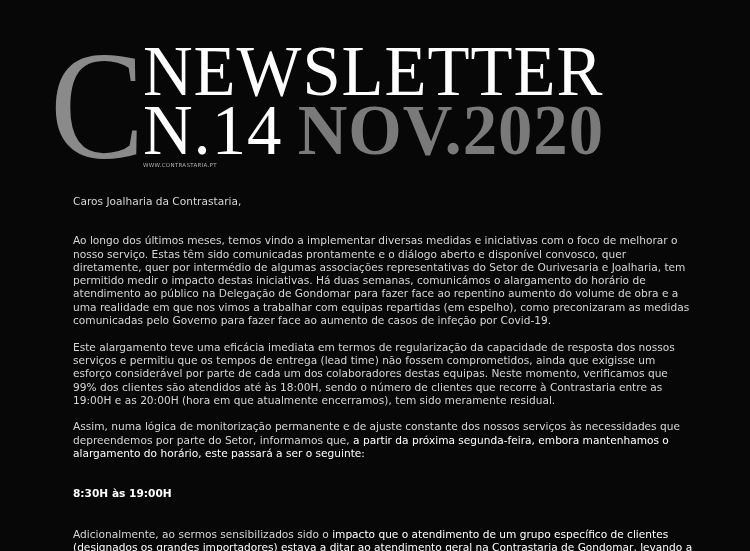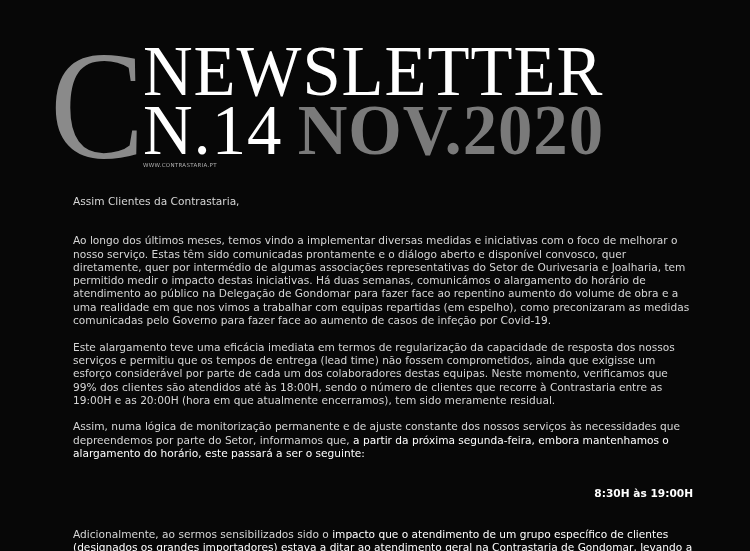--- a/index.html
+++ b/index.html
@@ -38,36 +38,36 @@
 
   .content {
     position: absolute; left: 73px; top: 195px; width: 620px;
     font-size: 10.6px; line-height: 13.3px; color: #d6d6d6;
     font-family: "DejaVu Sans", sans-serif;
   }
   .content p { margin-bottom: 13.3px; }
   .greeting { margin-bottom: 26px !important; }
   .content b { color: #ffffff; font-weight: normal; text-align: center; }
   .schedule {
-    text-align: right; color: #ffffff; font-weight: bold;
+    text-align: left; color: #ffffff; font-weight: bold;
     margin-top: 27px; margin-bottom: 27px !important;
   }
 </style>
 </head>
 <body>
 
 <div class="masthead">
   <div class="big-c">C</div>
   <div class="title-line1">NEWSLETTER</div>
   <div class="title-line2">
     <span class="issue">N.14</span><span class="date">NOV.2020</span>
   </div>
   <div class="site-url">WWW.CONTRASTARIA.PT</div>
 </div>
 
 <div class="content">
-  <p class="greeting">Assim Clientes da Contrastaria,</p>
+  <p class="greeting">Caros Joalharia da Contrastaria,</p>
   <p>Ao longo dos últimos meses, temos vindo a implementar diversas medidas e iniciativas com o foco de melhorar o nosso serviço. Estas têm sido comunicadas prontamente e o diálogo aberto e disponível convosco, quer diretamente, quer por intermédio de algumas associações representativas do Setor de Ourivesaria e Joalharia, tem permitido medir o impacto destas iniciativas. Há duas semanas, comunicámos o alargamento do horário de atendimento ao público na Delegação de Gondomar para fazer face ao repentino aumento do volume de obra e a uma realidade em que nos vimos a trabalhar com equipas repartidas (em espelho), como preconizaram as medidas comunicadas pelo Governo para fazer face ao aumento de casos de infeção por Covid-19.</p>
   <p>Este alargamento teve uma eficácia imediata em termos de regularização da capacidade de resposta dos nossos serviços e permitiu que os tempos de entrega (lead time) não fossem comprometidos, ainda que exigisse um esforço considerável por parte de cada um dos colaboradores destas equipas. Neste momento, verificamos que 99% dos clientes são atendidos até às 18:00H, sendo o número de clientes que recorre à Contrastaria entre as 19:00H e as 20:00H (hora em que atualmente encerramos), tem sido meramente residual.</p>
   <p><span>Assim, numa lógica de monitorização permanente e de ajuste constante dos nossos serviços às necessidades que depreendemos por parte do Setor, informamos que, </span><b>a partir da próxima segunda-feira, embora mantenhamos o alargamento do horário, este passará a ser o seguinte:</b></p>
   <p class="schedule">8:30H às 19:00H</p>
   <p><span>Adicionalmente, ao sermos sensibilizados sido o </span><b>impacto que o atendimento de um grupo específico de clientes (designados os grandes importadores) estava a ditar ao atendimento geral na Contrastaria de Gondomar, levando a aumentos dos tempos de espera e dos tempos de atendimento na Receção, relegámos este atendimento para horários</b></p>
 </div>
 
 </body></html>

